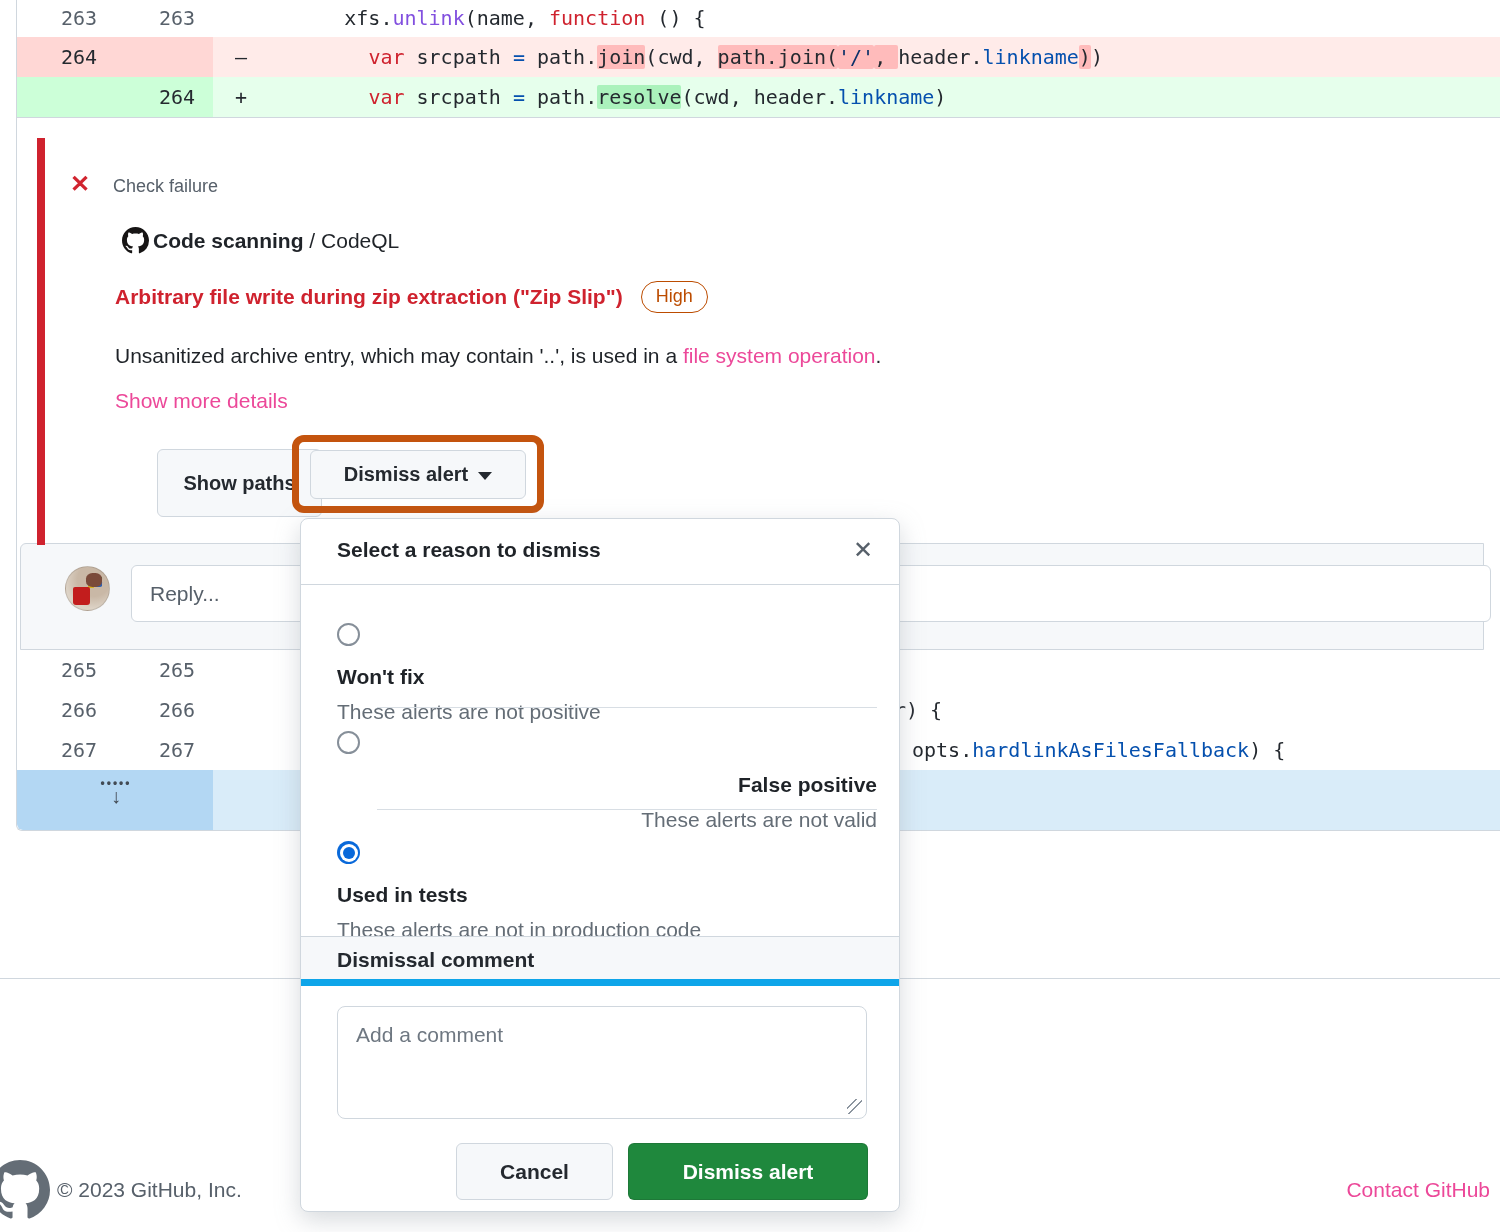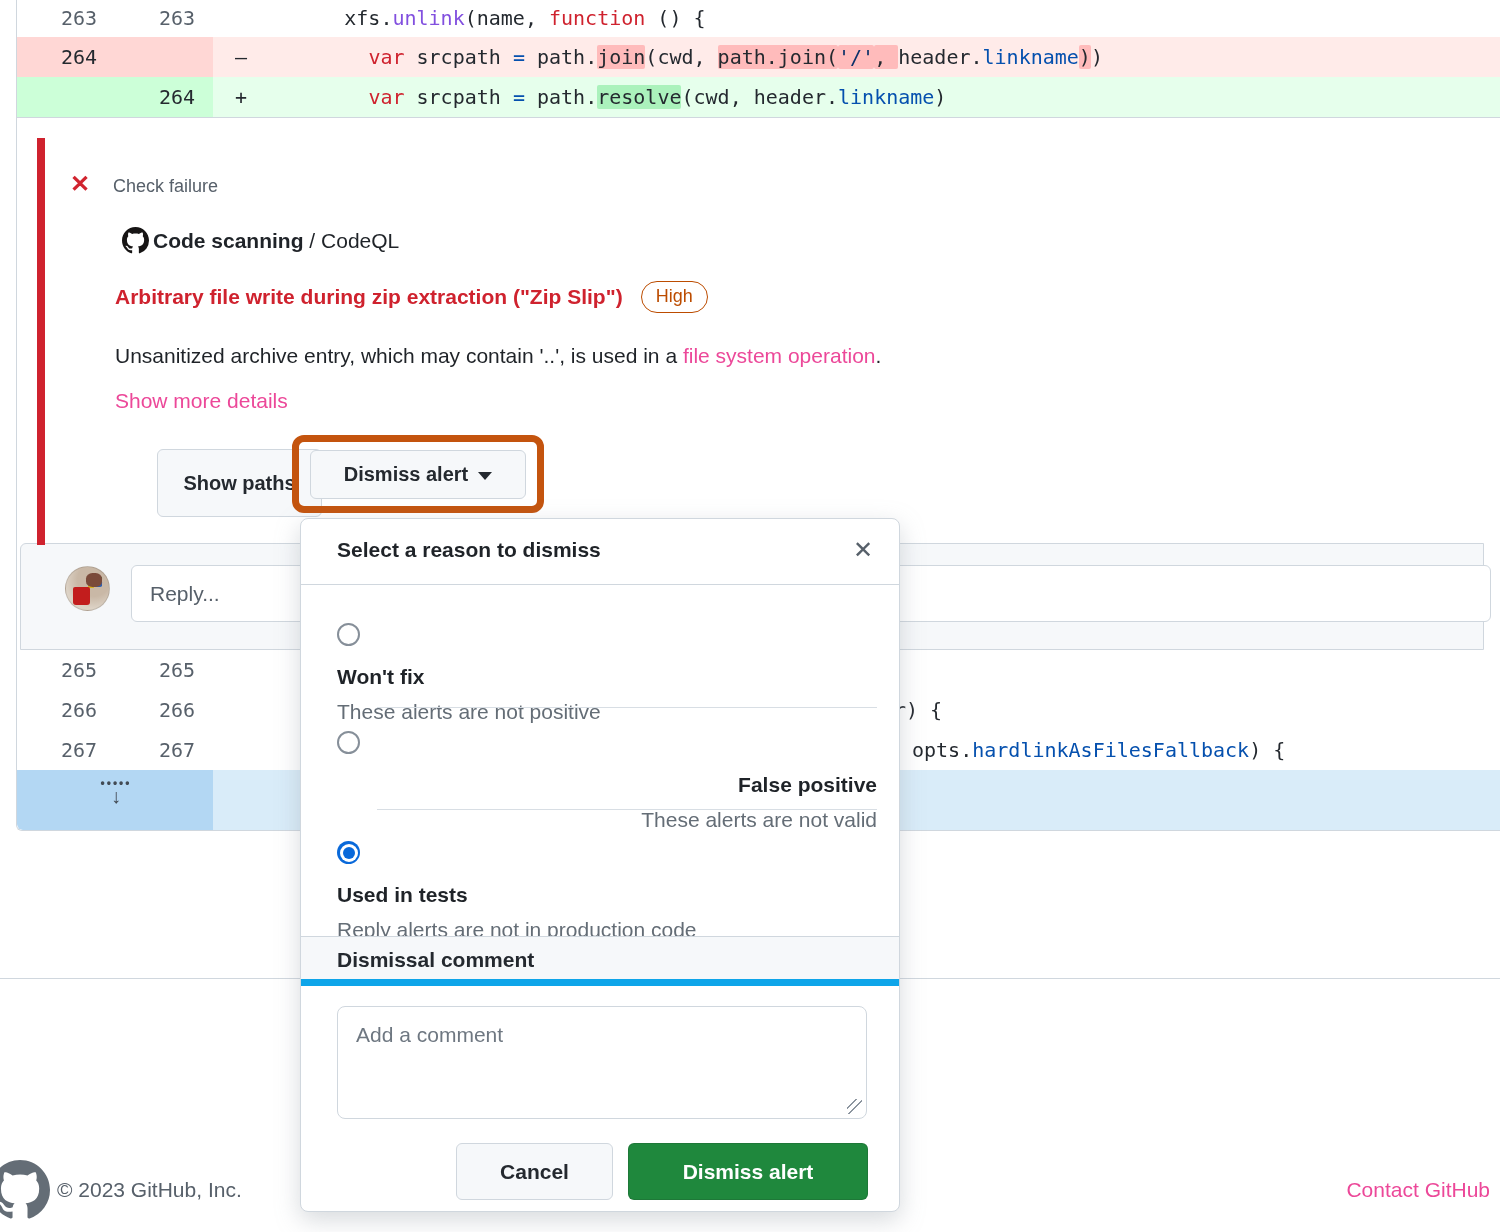--- a/index.html
+++ b/index.html
@@ -236,21 +236,21 @@
         <div class="opt-label">False positive</div>
         <div class="opt-desc">These alerts are not valid</div>
       </div>
     </div>
     <div class="opt-divider opt-div-2"></div>
 
     <div class="opt opt-3">
       <div class="radio checked"></div>
       <div>
         <div class="opt-label">Used in tests</div>
-        <div class="opt-desc">Reply alerts are not in production code</div>
+        <div class="opt-desc">These alerts are not in production code</div>
       </div>
     </div>
 
     <div class="comment-strip">
       <div class="comment-strip-label">Dismissal comment</div>
     </div>
     <textarea class="comment-box" placeholder="Add a comment" style=""></textarea>
     <div class="resize-grip"></div>
 
     <button class="dialog-btn cancel-btn">Cancel</button>

